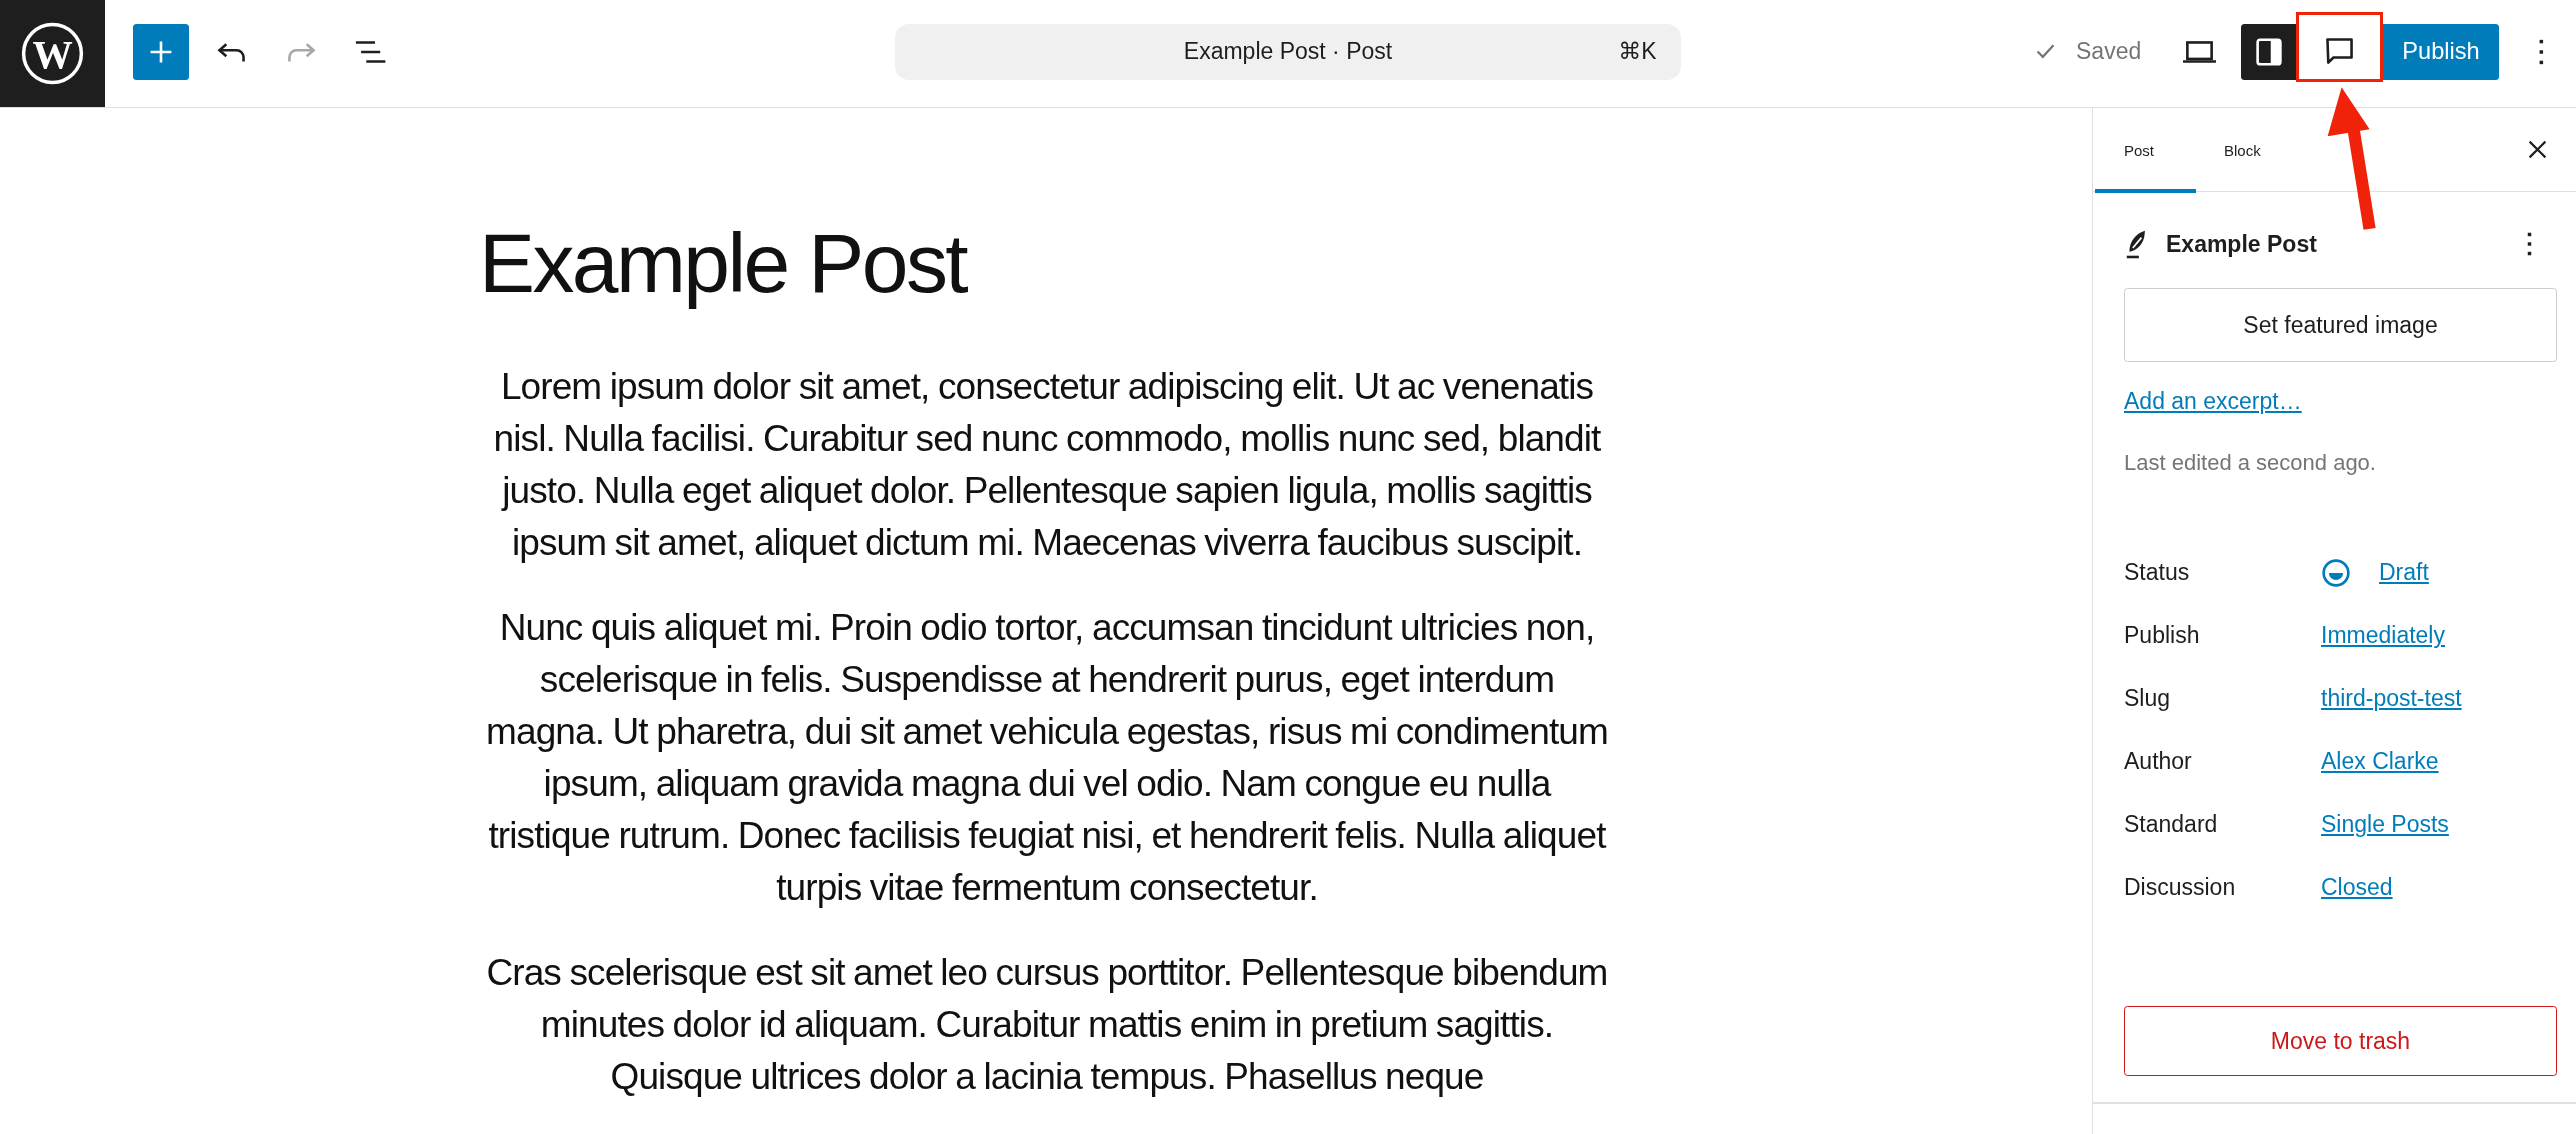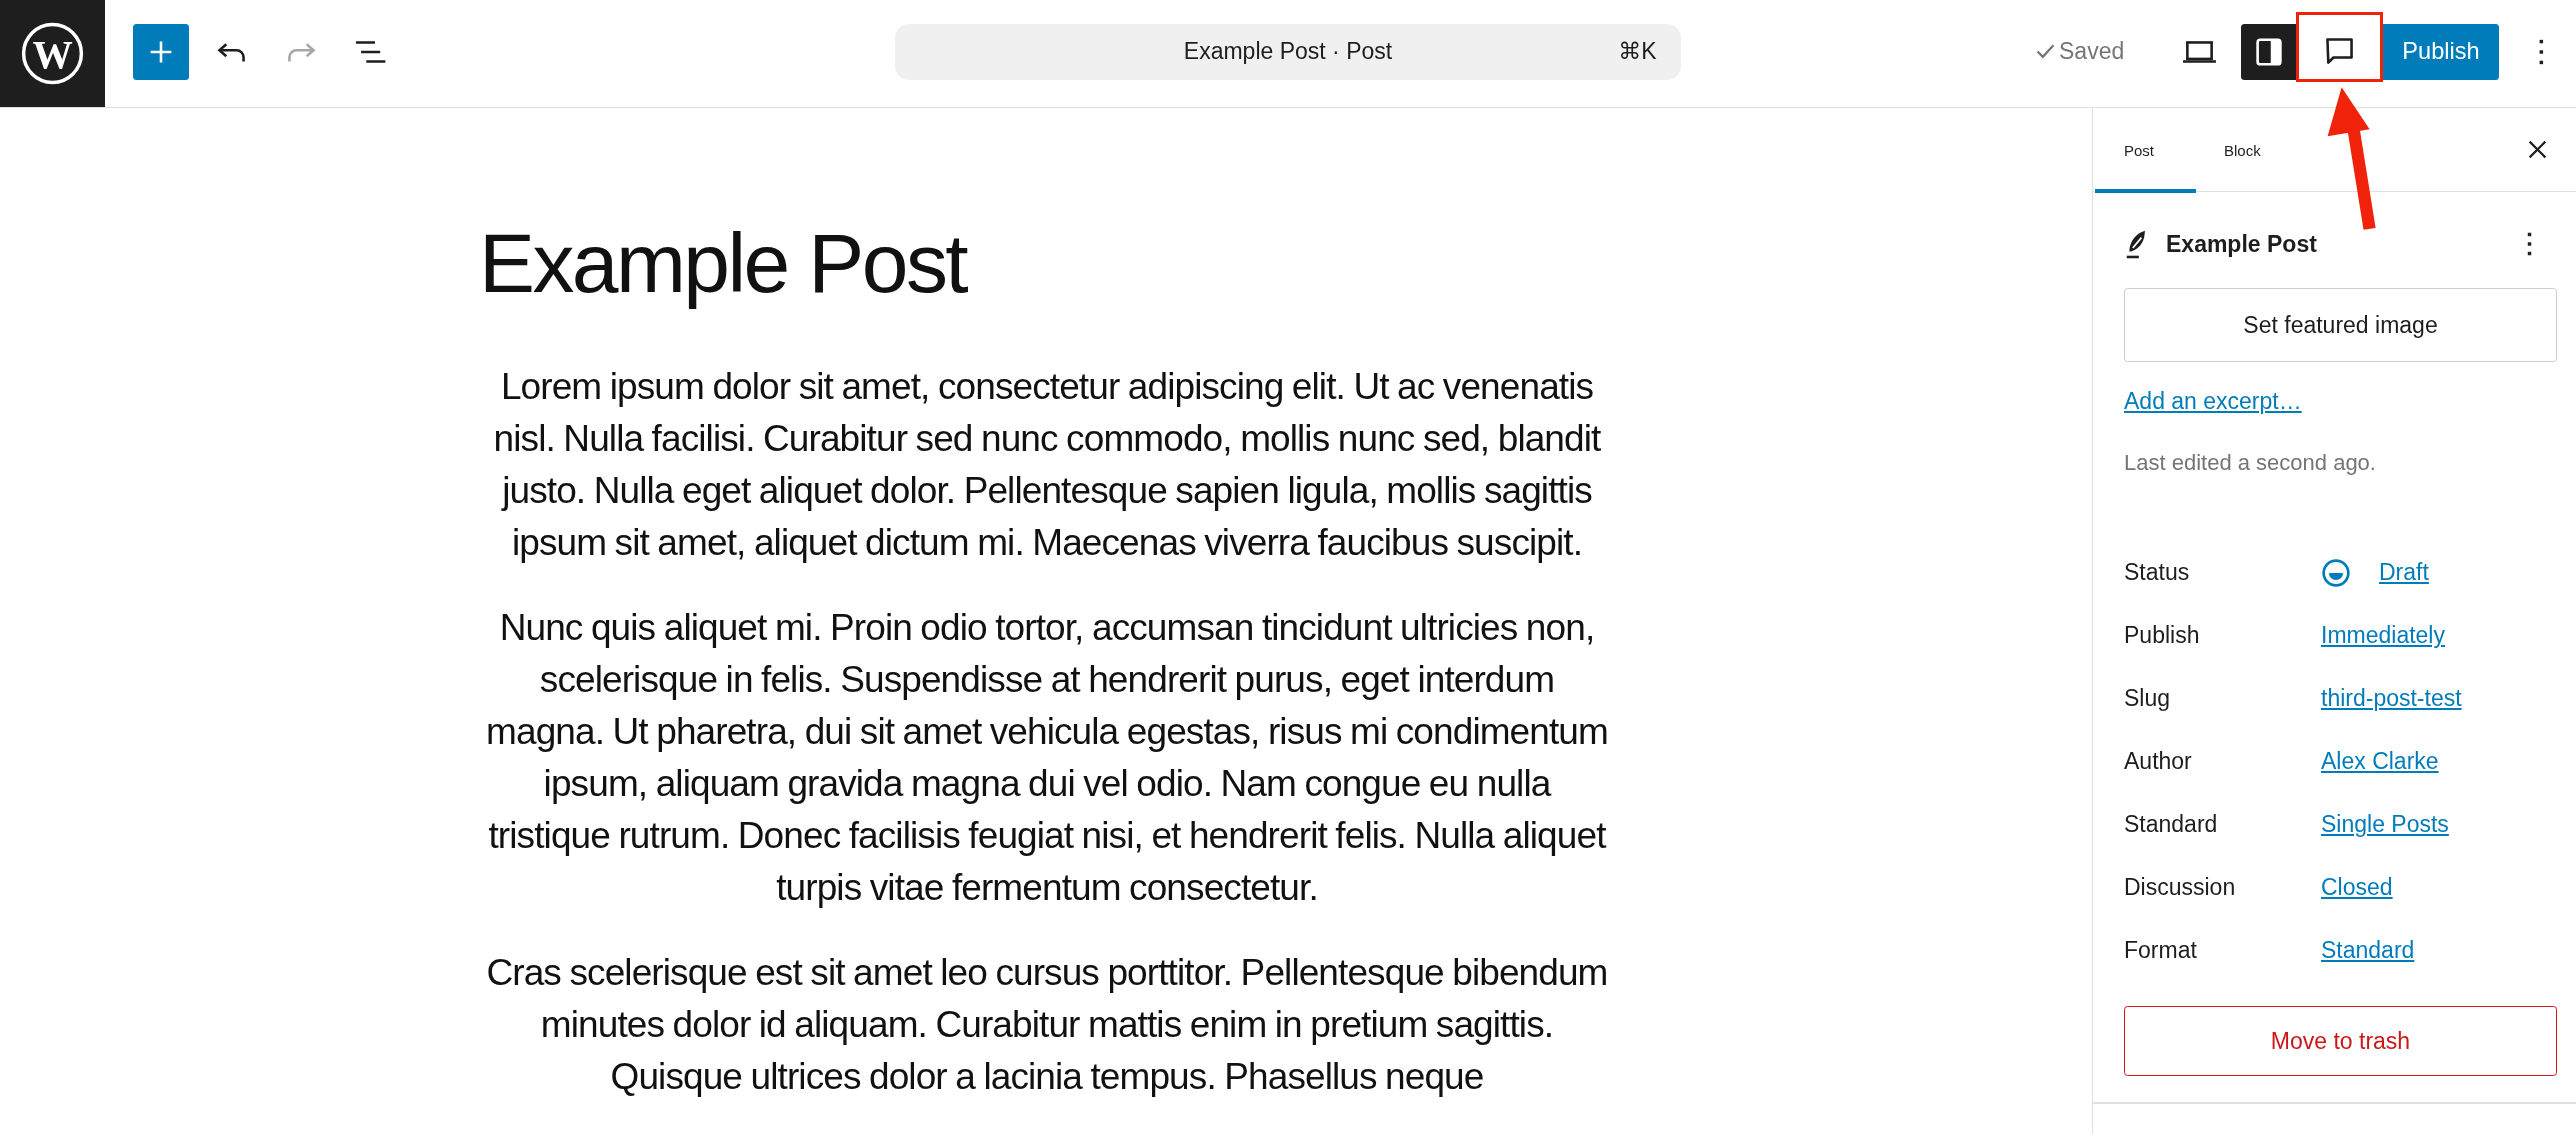--- a/index.html
+++ b/index.html
@@ -11,21 +11,21 @@
   .wp-logo { position: absolute; left: 0; top: 0; width: 105px; height: 107px; background: #1e1e1e; display: flex; align-items: center; justify-content: center; }
   .tb-btn { position: absolute; top: 23.6px; height: 56px; display: flex; align-items: center; justify-content: center; border-radius: 3.5px; }
   .inserter { left: 133px; width: 56px; background: #007cba; }
   .undo { left: 203px; width: 56px; }
   .redo { left: 273px; width: 56px; }
   .listview { left: 343px; width: 56px; }
 
   .command-bar { position: absolute; left: 895px; top: 23.6px; width: 786px; height: 56px; background: #f0f0f0; border-radius: 14px; display: flex; align-items: center; justify-content: center; font-size: 23px; color: #1e1e1e; }
   .command-bar .shortcut { position: absolute; right: 24.5px; top: 0; height: 56px; display: flex; align-items: center; font-size: 23px; }
 
-  .saved { position: absolute; left: 2034px; top: 23.6px; height: 56px; display: flex; align-items: center; gap: 2px; color: #757575; font-size: 23px; }
+  .saved { position: absolute; left: 2034px; top: 23.6px; height: 56px; display: flex; align-items: center; gap: 19px; color: #757575; font-size: 23px; }
   .view-btn { left: 2171px; width: 56px; }
   .sidebar-toggle { left: 2241px; width: 56px; background: #1e1e1e; border-radius: 3.5px 0 0 3.5px; }
   .comment-btn { left: 2298px; width: 82px; background: #fff; border-radius: 0; }
   .highlight-box { position: absolute; left: 2296px; top: 12.2px; width: 87px; height: 70px; border: 3.5px solid #f0220a; pointer-events: none; }
   .publish-btn { position: absolute; left: 2383px; top: 23.6px; width: 116px; height: 56px; background: #007cba; color: #fff; border-radius: 0 3.5px 3.5px 0; font-size: 23.6px; display: flex; align-items: center; justify-content: center; }
   .kebab { left: 2513px; width: 56px; }
 
   
   .canvas { position: absolute; left: 0; top: 108px; width: 2092px; height: 1026px; overflow: hidden; background: #fff; }
   .post-title { position: absolute; left: 479px; top: 109px; font-size: 84px; font-weight: 400; letter-spacing: -2.6px; color: #111; line-height: 1.1; }
@@ -205,24 +205,20 @@
         <span class="prop-value">Alex Clarke</span>
       </div>
       <div class="prop-row">
         <span class="prop-label">Standard</span>
         <span class="prop-value">Single Posts</span>
       </div>
       <div class="prop-row">
         <span class="prop-label">Discussion</span>
         <span class="prop-value">Closed</span>
       </div>
-      <div class="prop-row">
-        <span class="prop-label">Format</span>
-        <span class="prop-value">Standard</span>
-      </div>
     </div>
 
     <div class="trash-btn">Move to trash</div>
     <div class="sidebar-sep"></div>
   </div>
 
   <svg class="arrow" viewBox="0 0 2948 1298">
     <path d="M2712 262 L2694 150" stroke="#f0220a" stroke-width="14" stroke-linecap="butt"></path>
     <polygon points="2680,100 2664,156 2712,148" fill="#f0220a"></polygon>
   </svg>

